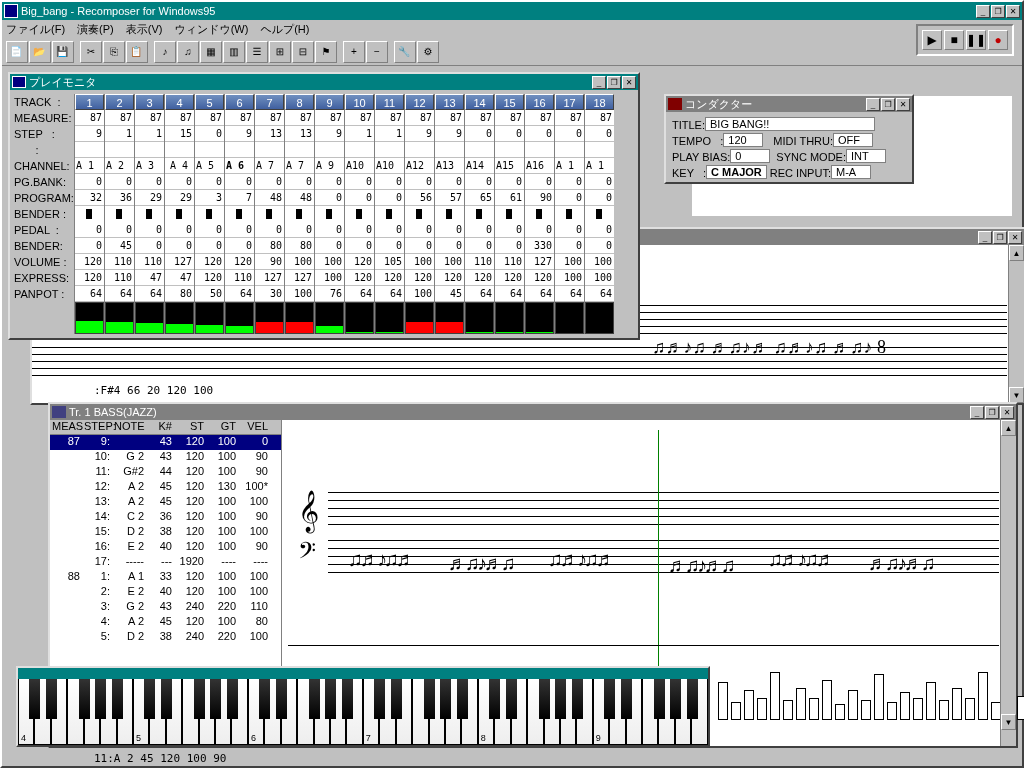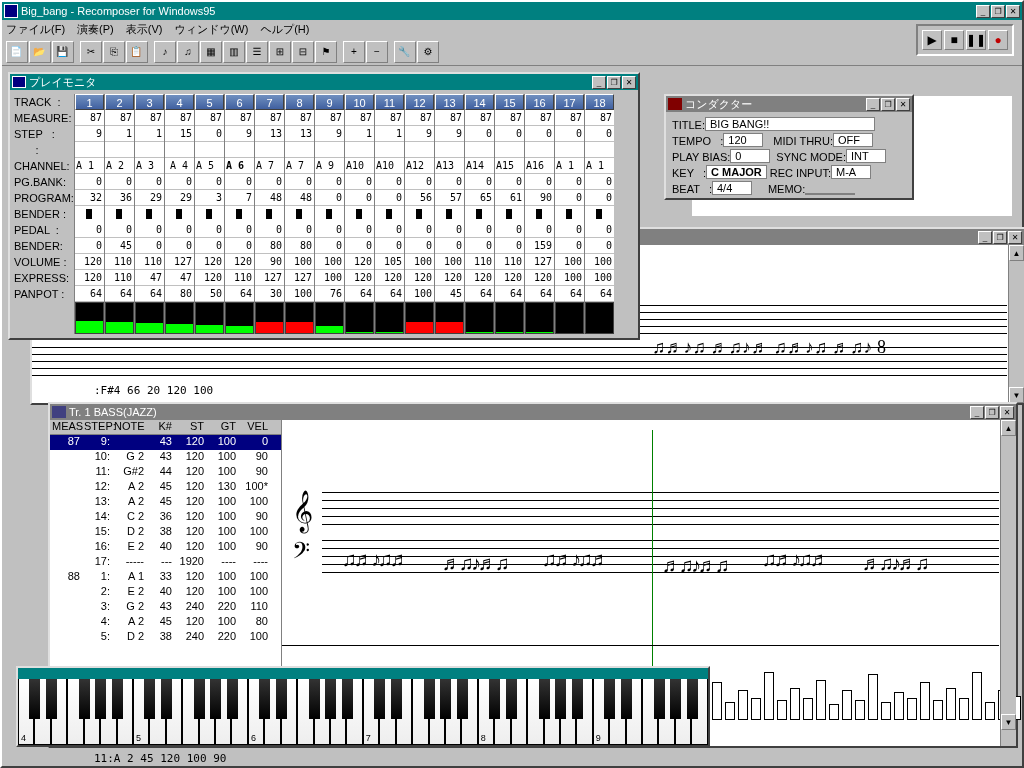--- a/index.html
+++ b/index.html
@@ -51,21 +51,21 @@
 
 
 .score-win { position:absolute; background:#fff; border:2px solid; border-color:#dfdfdf #404040 #404040 #dfdfdf;}
 .score-win .subwin-title{height:16px;}
 .score-content{ background:#fff; height:calc(100% - 16px); overflow:hidden; position:relative;}
 .staff { position:absolute; left:0; right:17px;}
 .staff div{height:1px; background:#000;}
 .notes { font-size: 18px; position:absolute; font-family: serif;}
 
 
-.trk-body { display:flex; font-family: monospace; font-size:11px; background:#fff;}
+.trk-body { display:flex; font-family: monospace; font-size:11px; background:#fff;gap:6px;}
 .trk-list { width: 232px; border-right: 1px solid #808080;}
 .trk-head { background:#c0c0c0; display:flex; height:15px; border-bottom:1px solid #808080;}
 .trk-head span, .trk-row span{ display:inline-block; text-align:right; padding:0 2px;}
 .trk-row { display:flex; height:15px; }
 .c-meas{width:32px;} .c-step{width:30px;} .c-note{width:34px;text-align:left;} .c-key{width:28px;} .c-st{width:32px;} .c-gt{width:32px;} .c-vel{width:32px;}
 
 
 .piano-win { position:absolute; border:2px solid; border-color:#dfdfdf #404040 #404040 #dfdfdf;}
 .piano-title{ height:11px; background:#008080;}
 .piano-keys { position:relative; height:66px; background:#fff; display:flex;}
@@ -513,21 +513,21 @@
     <div class="cell">87</div>
     <div class="cell">0</div>
     <div class="cell"></div>
     <div class="cell" style="text-align:left;padding-left:1px;">A16</div>
     <div class="cell">0</div>
     <div class="cell">90</div>
     <div class="bender">
               <div class="mark"></div>
             </div>
     <div class="cell">0</div>
-    <div class="cell">159</div>
+    <div class="cell">330</div>
     <div class="cell">127</div>
     <div class="cell">120</div>
     <div class="cell">64</div>
     <div class="vubox">
               <div class="vubar" style="height:4%;background:#00ff00;"></div>
             </div>
           </div>
           <div class="pm-track">
             <div class="hdr">17</div>
     <div class="cell">87</div>
@@ -580,21 +580,20 @@
         <div class="titlebar-btn">_</div>
         <div class="titlebar-btn">❐</div>
         <div class="titlebar-btn">✕</div>
       </div>
     </div>
     <div class="cond-body">
       <div class="cond-row"><span>TITLE:</span><span class="cond-field" style="min-width:170px;">BIG BANG!!</span></div>
       <div class="cond-row"><span>TEMPO   :</span><span class="cond-field">120</span><span style="width:10px;"></span><span>MIDI THRU:</span><span class="cond-field">OFF</span></div>
       <div class="cond-row"><span>PLAY BIAS:</span><span class="cond-field">0</span><span style="width:6px;"></span><span>SYNC MODE:</span><span class="cond-field">INT</span></div>
       <div class="cond-row"><span>KEY   :</span><span class="cond-field" style="min-width:60px;font-weight:bold;">C MAJOR</span><span> REC INPUT:</span><span class="cond-field">M-A</span></div>
-      <div class="cond-row"><span>BEAT   :</span><span class="cond-field">4/4</span><span style="width:16px;"></span><span>MEMO:</span><span class="cond-field" style="min-width:50px;"></span></div>
     </div>
   </div>
 
   <div class="subwin" style="left:46px; top:400px; width:970px; height:346px;">
     <div class="subwin-title inactive">
       <span style="width:14px;height:12px;background:#404080;margin-right:3px;"></span>
       <span>Tr. 1   BASS(JAZZ)</span>
       <div class="titlebar-buttons">
         <div class="titlebar-btn">_</div>
         <div class="titlebar-btn">❐</div>

